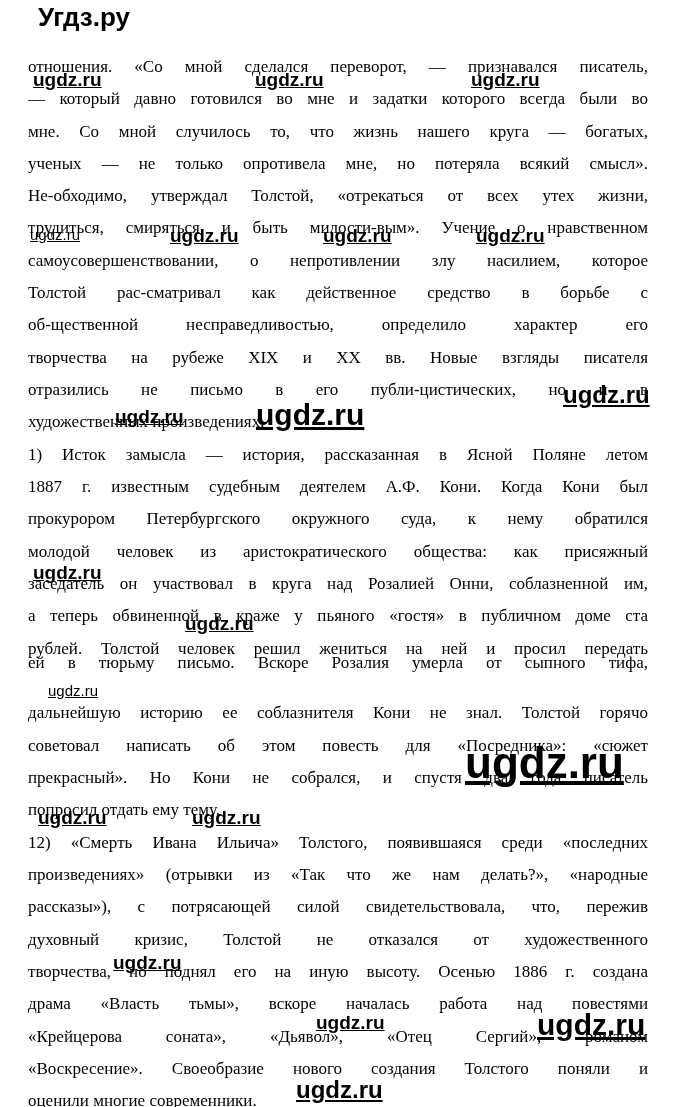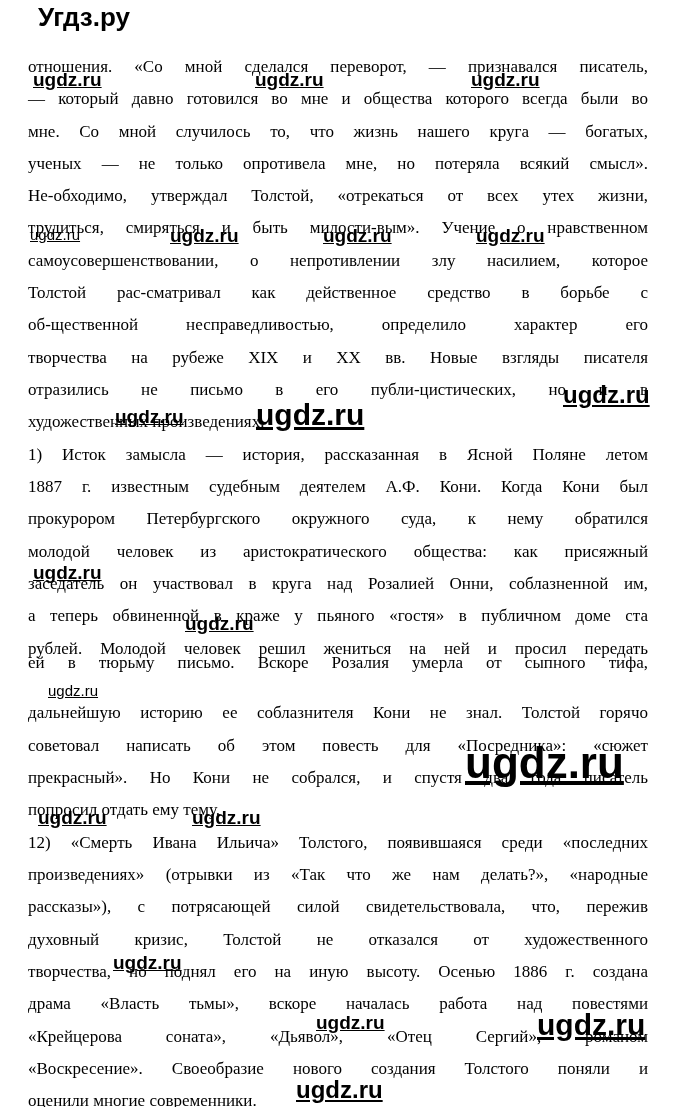--- a/index.html
+++ b/index.html
@@ -26,39 +26,39 @@
   .wm.xl { font-size:44px; }
   .wm.b { font-size:24px; }
 </style>
 </head>
 <body>
 
 <div class="header">Угдз.ру</div>
 
 <div>
   <div class="line" style="top:52px">отношения. «Со мной сделался переворот, — признавался писатель,</div>
-  <div class="line" style="top:84px">— который давно готовился во мне и общества которого всегда были во</div>
+  <div class="line" style="top:84px">— который давно готовился во мне и задатки которого всегда были во</div>
   <div class="line" style="top:117px">мне. Со мной случилось то, что жизнь нашего круга — богатых,</div>
   <div class="line" style="top:149px">ученых — не только опротивела мне, но потеряла всякий смысл».</div>
   <div class="line" style="top:181px">Не-обходимо, утверждал Толстой, «отрекаться от всех утех жизни,</div>
   <div class="line" style="top:213px">трудиться, смиряться и быть милости-вым». Учение о нравственном</div>
   <div class="line" style="top:246px">самоусовершенствовании, о непротивлении злу насилием, которое</div>
   <div class="line" style="top:278px">Толстой рас-сматривал как действенное средство в борьбе с</div>
   <div class="line" style="top:310px">об-щественной несправедливостью, определило характер его</div>
   <div class="line" style="top:343px">творчества на рубеже XIX и XX вв. Новые взгляды писателя</div>
   <div class="line" style="top:375px">отразились не письмо в его публи-цистических, но и в</div>
   <div class="line last" style="top:407px">художественных произведениях.</div>
 
   <div class="line" style="top:440px">1) Исток замысла — история, рассказанная в Ясной Поляне летом</div>
   <div class="line" style="top:472px">1887 г. известным судебным деятелем А.Ф. Кони. Когда Кони был</div>
   <div class="line" style="top:504px">прокурором Петербургского окружного суда, к нему обратился</div>
   <div class="line" style="top:537px">молодой человек из аристократического общества: как присяжный</div>
   <div class="line" style="top:569px">заседатель он участвовал в круга над Розалией Онни, соблазненной им,</div>
   <div class="line" style="top:601px">а теперь обвиненной в краже у пьяного «гостя» в публичном доме ста</div>
-  <div class="line" style="top:634px">рублей. Молодой человек решил жениться на ней и просил передать</div>
+  <div class="line" style="top:634px">рублей. Толстой человек решил жениться на ней и просил передать</div>
   <div class="line" style="top:648px">ей в тюрьму письмо. Вскоре Розалия умерла от сыпного тифа,</div>
   <div class="line" style="top:698px">дальнейшую историю ее соблазнителя Кони не знал. Толстой горячо</div>
   <div class="line" style="top:731px">советовал написать об этом повесть для «Посредника»: «сюжет</div>
   <div class="line" style="top:763px">прекрасный». Но Кони не собрался, и спустя два года писатель</div>
   <div class="line last" style="top:795px">попросил отдать ему тему.</div>
 
   <div class="line" style="top:828px">12) «Смерть Ивана Ильича» Толстого, появившаяся среди «последних</div>
   <div class="line" style="top:860px">произведениях» (отрывки из «Так что же нам делать?», «народные</div>
   <div class="line" style="top:892px">рассказы»), с потрясающей силой свидетельствовала, что, пережив</div>
   <div class="line" style="top:925px">духовный кризис, Толстой не отказался от художественного</div>

